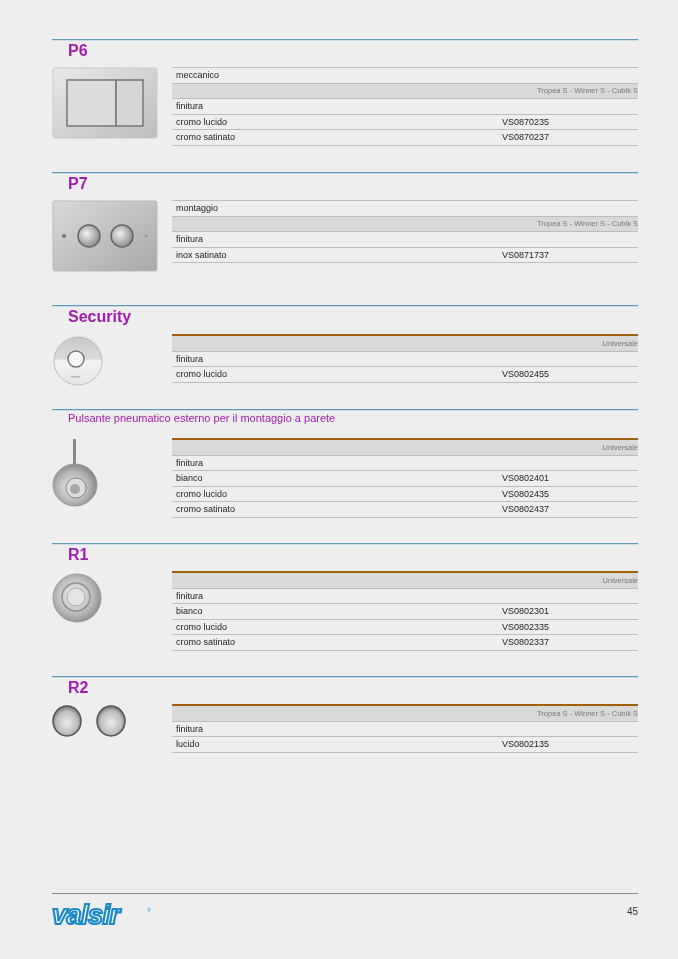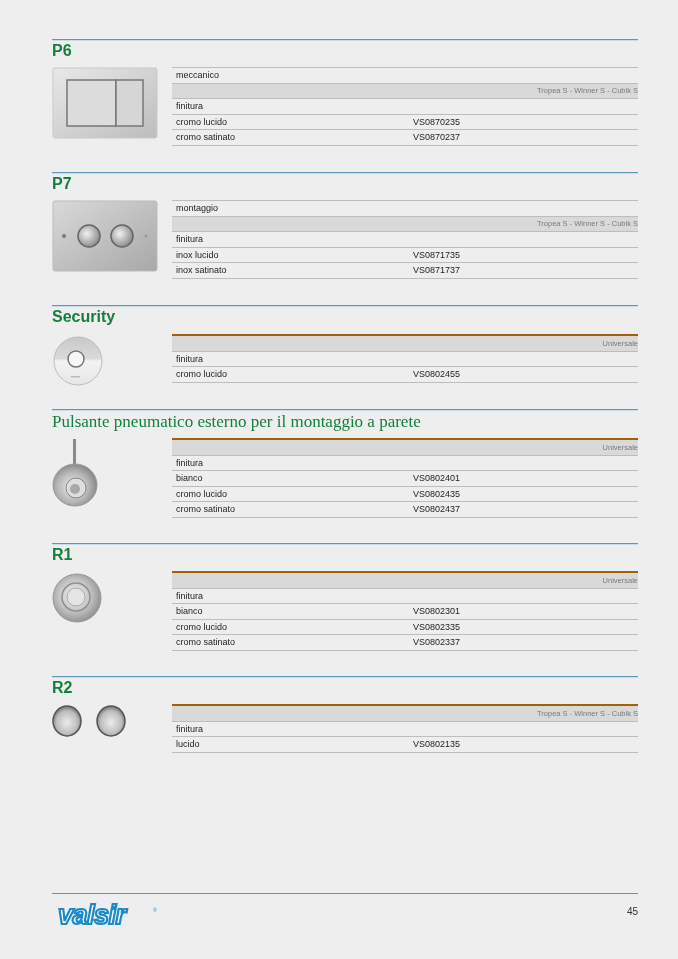--- a/index.html
+++ b/index.html
@@ -15,39 +15,39 @@
     position: absolute;
     left: 52px;
     width: 586px;
   }
   .section-rule {
     position: absolute; left: 0; top: 0; width: 586px; height: 1px;
     background: #5f98b8;
     box-shadow: 0 1px 0 #c9dde8;
   }
   .section-title {
-    position: absolute; left: 0; top: 3px;
-    font-size: 16px; font-weight: bold; color: #15803d;
+    position: absolute; left: 16px; top: 3px;
+    font-size: 16px; font-weight: bold; color: #a21caf;
     white-space: nowrap; letter-spacing: 0;
   }
-  .section-title.long { font-weight: normal; font-size: 17px; font-family: Liberation Serif, serif; }
+  .section-title.long { font-weight: normal; font-size: 11px; }
   .product-image { position: absolute; left: 0; }
   .spec-table {
     position: absolute; left: 120px; width: 466px;
     border-collapse: collapse;
     font-size: 9px;
   }
   .spec-table td { padding: 0 0 0 4px; height: 14.5px; border-bottom: 1px solid #bdbdbd; vertical-align: middle; }
   .spec-table .row-type td { text-align: left; border-top: 1px solid #bdbdbd; color: #222; }
   .spec-table .row-series td { text-align: right; background: #d9d9d9; color: #7a7a7a; font-size: 7.5px; }
   .spec-table .row-series.first td { border-top: 2px solid #a16207; }
-  .spec-table td.code { text-align: left; padding-left: 117px; }
+  .spec-table td.code { text-align: center; padding-left: 117px; }
   .spec-table td.label { width: 120px; margin-left: 28px; }
   .footer-rule { position: absolute; left: 52px; top: 893px; width: 586px; height: 1px; background: #8a8a8a; }
-  .logo { position: absolute; left: 56px; top: 899px; }
+  .logo { position: absolute; left: 50px; top: 899px; }
   .page-number { position: absolute; right: 40px; top: 906px; font-size: 10px; color: #333; }
 </style>
 </head>
 <body>
 
 <div class="section" style="top:39px;">
   <div class="section-rule"></div>
   <div class="section-title">P6</div>
   <svg class="product-image" style="top:28px;" width="106" height="72" viewBox="0 0 106 72">
     <defs>
@@ -110,24 +110,20 @@
           <td colspan="2">montaggio</td>
         </tr>
     <tr class="row-series">
           <td colspan="2">Tropea S - Winner S - Cubik S</td>
         </tr>
     <tr>
           <td class="label">finitura</td>
           <td></td>
         </tr>
     <tr>
-          <td class="label">inox lucido</td>
-          <td class="code">VS0871735</td>
-        </tr>
-    <tr>
           <td class="label">inox satinato</td>
           <td class="code">VS0871737</td>
         </tr>
   </tbody>
     </table>
 </div>
 
 <div class="section" style="top:305px;">
   <div class="section-rule"></div>
   <div class="section-title">Security</div>

